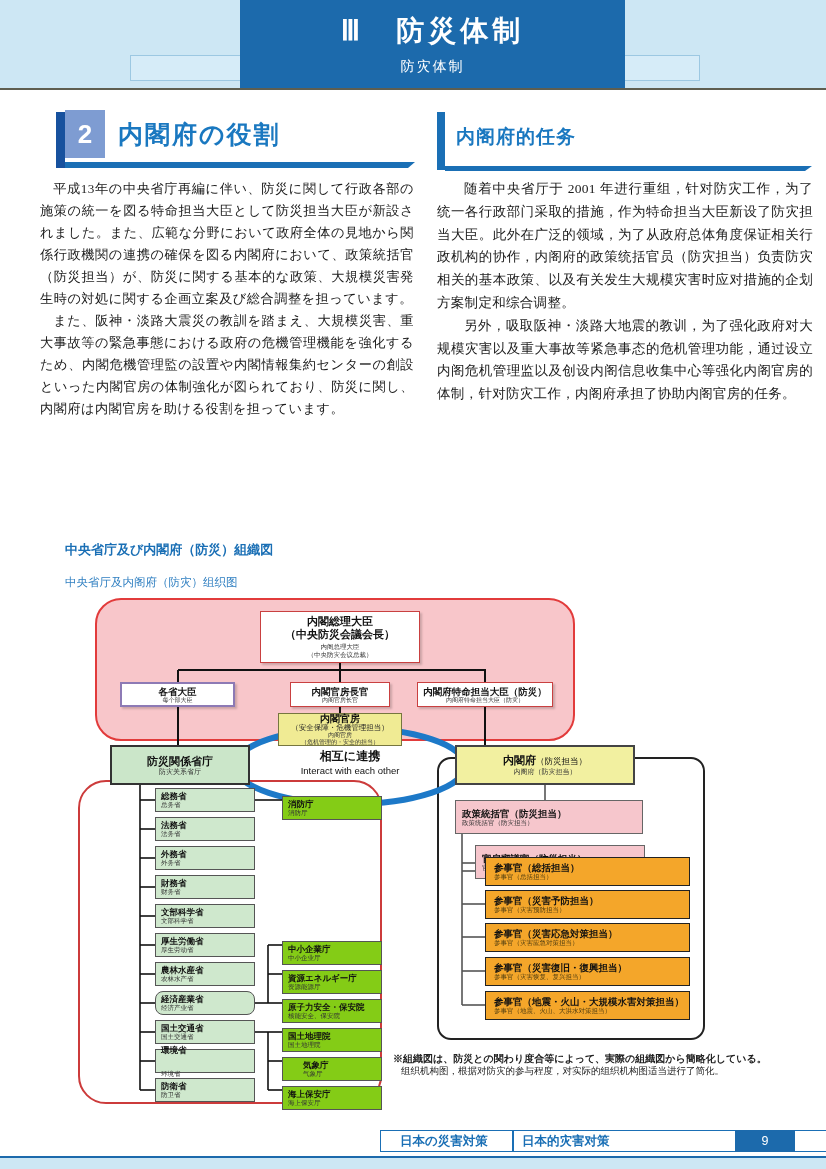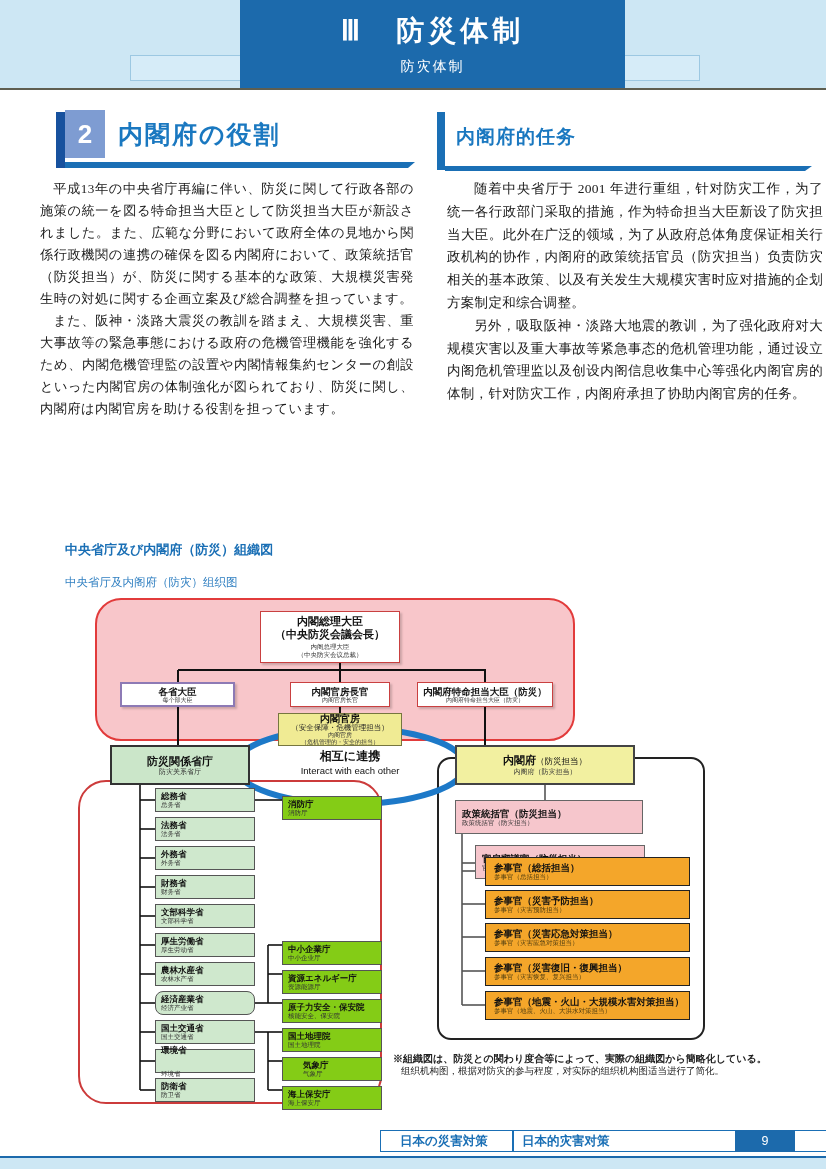--- a/index.html
+++ b/index.html
@@ -22,35 +22,35 @@
               clip-path:polygon(0 0,100% 0,calc(100% - 7px) 100%,0 100%);}
   .sec-accent-r{left:437px;top:112px;width:8px;height:58px;background:#1a6fb5;}
   .sec-title-r{left:456px;top:124px;color:#1a78c0;font-size:19px;font-weight:bold;letter-spacing:1px;}
   .sec-rule-r{left:445px;top:166px;width:367px;height:5px;background:#1a6fb5;
               clip-path:polygon(0 0,100% 0,calc(100% - 7px) 100%,0 100%);}
   
   .col-ja{left:40px;top:178px;width:374px;font-family:"Liberation Serif","DejaVu Serif",serif;
           font-size:13.2px;line-height:22px;letter-spacing:0.5px;color:#1a1a1a;text-align:justify;}
   .col-ja p{margin:0;text-indent:1em;}
   .col-zh{left:437px;top:178px;width:376px;font-family:"Liberation Serif","DejaVu Serif",serif;
-          font-size:13.5px;line-height:22.8px;letter-spacing:0.3px;color:#1a1a1a;text-align:justify;margin-left:10px;}
+          font-size:13.5px;line-height:22.8px;letter-spacing:0.3px;color:#1a1a1a;text-align:justify;}
   .col-zh p{margin:0;text-indent:2em;}
   
   .cht-title1{left:65px;top:541px;color:#1a6fb5;font-size:13px;font-weight:bold;}
   .cht-title2{left:65px;top:575px;color:#2f7fc1;font-size:11.5px;}
   .rect{position:absolute;box-sizing:border-box;}
   .pinkrect{left:95px;top:598px;width:480px;height:143px;background:#f8c6ca;border:2.5px solid #e23b3b;border-radius:26px;z-index:1;}
   .redrect{left:78px;top:780px;width:304px;height:324px;background:#fff;border:2.5px solid #cc3b3b;border-radius:28px;z-index:1;}
   .blackrect{left:437px;top:757px;width:268px;height:283px;background:#fff;border:2px solid #222;border-radius:14px;z-index:1;}
   #wires{left:0;top:0;width:826px;height:1169px;z-index:2;pointer-events:none;}
   .bx{position:absolute;box-sizing:border-box;z-index:3;display:flex;flex-direction:column;justify-content:center;}
   .ctr{text-align:center;align-items:center;}
   .lft{text-align:left;padding-left:5px;}
   .sh{box-shadow:2px 2px 2px rgba(0,0,0,0.18);}
-  .pm{left:260px;top:611px;width:140px;height:52px;background:#fff;border:1.5px solid #c94040;}
+  .pm{left:260px;top:611px;width:160px;height:52px;background:#fff;border:1.5px solid #c94040;}
   .pm .l1{font-size:11px;font-weight:bold;line-height:13px;color:#111;}
   .pm .l2{font-size:6.5px;line-height:8px;color:#333;margin-top:2px;}
   .min{top:682px;height:25px;background:#fff;}
   .min .l1{font-size:9.5px;font-weight:bold;line-height:11px;color:#111;}
   .min .l2{font-size:6px;line-height:7px;color:#333;}
   .min0{left:120px;width:115px;border:2px solid #8d7ab5;}
   .min1{left:290px;width:100px;border:1.5px solid #c94040;}
   .min2{left:417px;width:136px;border:1.5px solid #c94040;}
   .sec8{left:278px;top:713px;width:124px;height:33px;background:#f0eb94;border:1.5px solid #76763f;}
   .sec8 .l1{font-size:10px;font-weight:bold;line-height:11px;color:#111;}

